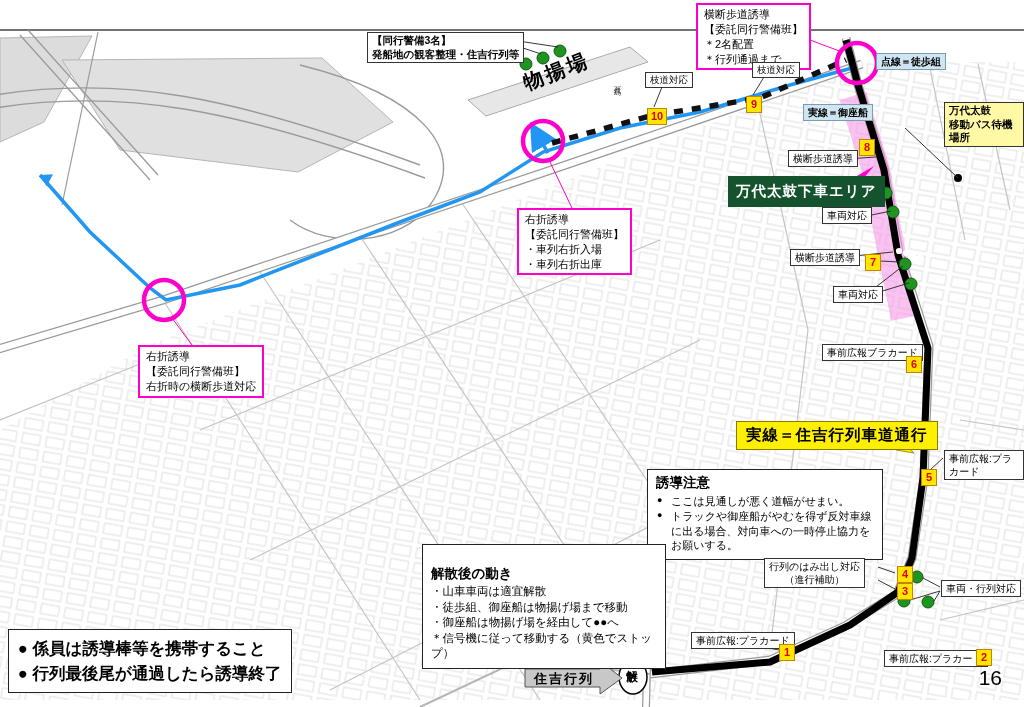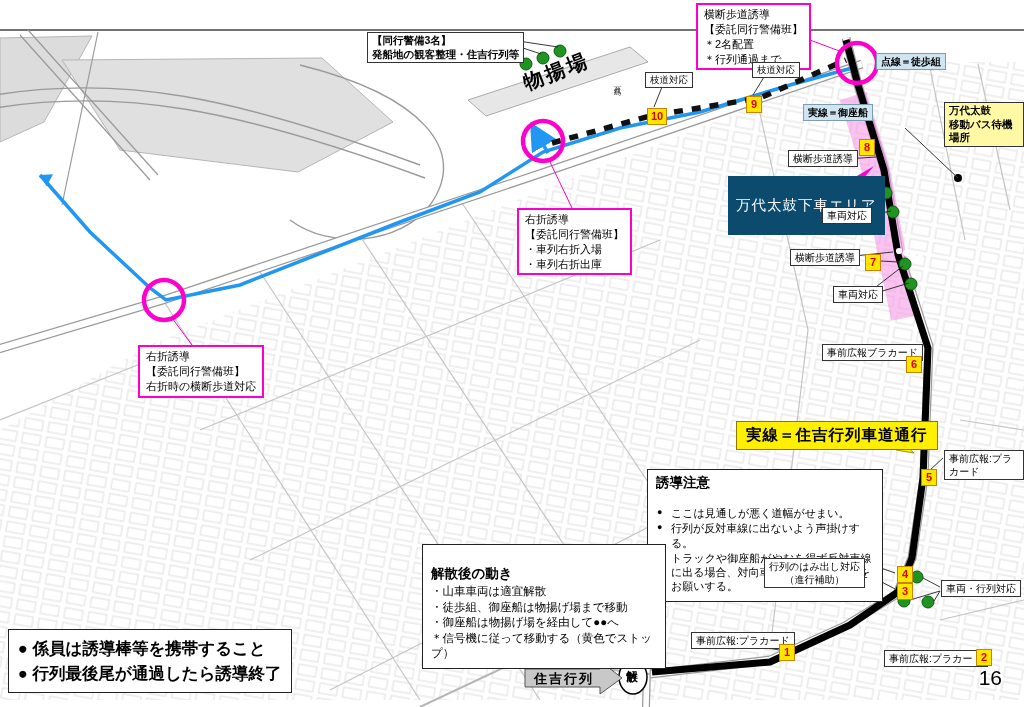--- a/index.html
+++ b/index.html
@@ -21,37 +21,37 @@
   .lbl.center{text-align:center;}
   .lbl.blue{background:#cfe6f2;border-color:#7e9cb0;font-weight:bold;}
   .lbl.paleyellow{background:#fff9a6;border-color:#333;font-weight:bold;font-size:10.5px;margin-left:16px;}
   .lbl.magenta{border:2px solid #ff00cc;font-size:11px;line-height:1.35;padding:2px 6px;}
   .lbl.small{font-size:9.5px;}
   .big-yellow{
     background:#ffef00;border:1px solid #8a7a00;color:#000;font-weight:bold;
     font-size:15.5px;padding:3px 9px;z-index:30;letter-spacing:1px;
   }
   .magenta-banner{
-    background:#0c4a6e;color:#fff;font-weight:normal;font-size:14.5px;
-    padding:20px 8px;z-index:30;letter-spacing:1px;
+    background:#14532d;color:#fff;font-weight:bold;font-size:14.5px;
+    padding:6px 8px;z-index:30;letter-spacing:1px;
   }
   .badge{
     width:14px;height:15px;line-height:15px;text-align:center;
     background:#ffe600;border:1px solid #c88400;color:#e00000;
     font-size:11px;font-weight:bold;z-index:35;
   }
   .note-box{
     background:#fff;border:1.5px solid #222;padding:6px 9px;
     font-size:16.5px;font-weight:bold;line-height:1.5;white-space:pre-line;z-index:30;
   }
   .caution{
     background:#fff;border:1.5px solid #222;padding:4px 8px 6px 8px;
     width:218px;z-index:30;
   }
-  .caution .t{font-size:13.5px;font-weight:bold;margin-bottom:14px;}
+  .caution .t{font-size:13.5px;font-weight:bold;margin-bottom:2px;}
   .caution ul{margin:0;padding:0;list-style:none;}
   .caution li{
     position:relative;font-size:11px;line-height:1.3;padding-left:15px;margin:1px 0;
   }
   .caution li::before{content:"●";position:absolute;left:1px;top:1px;font-size:9px;}
   .after-box{
     background:#fff;border:1.5px solid #222;padding:20px 8px 6px 8px;
     width:226px;z-index:30;
   }
   .after-box .t{font-size:13.5px;font-weight:bold;margin-bottom:1px;}
@@ -242,21 +242,20 @@
 ・車列右折入場
 ・車列右折出庫</div>
 <div class="abs lbl magenta" style="left:138px;top:345px;">右折誘導
 【委託同行警備班】
 右折時の横断歩道対応</div>
 
 <div class="abs caution" style="left:647px;top:469px;">
   <div class="t">誘導注意</div>
   <ul>
     <li>ここは見通しが悪く道幅がせまい。</li>
-    <li>行列が反対車線に出ないよう声掛けする。</li>
     <li>トラックや御座船がやむを得ず反対車線に出る場合、対向車への一時停止協力をお願いする。</li>
   </ul>
 </div>
 
 <div class="abs after-box" style="left:422px;top:544px;">
   <div class="t">解散後の動き</div>
   <div class="b">・山車車両は適宜解散
 ・徒歩組、御座船は物揚げ場まで移動
 ・御座船は物揚げ場を経由して●●へ
 ＊信号機に従って移動する（黄色でストップ）</div>

